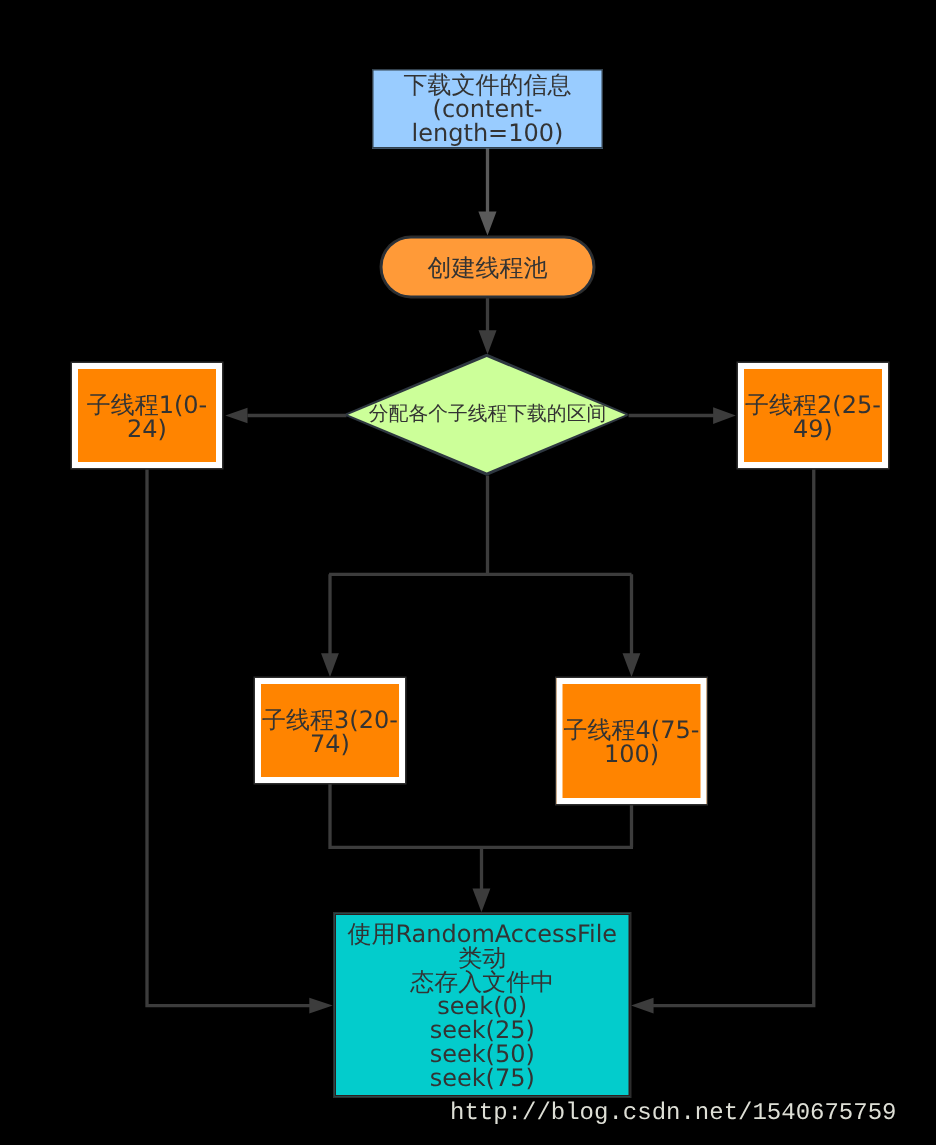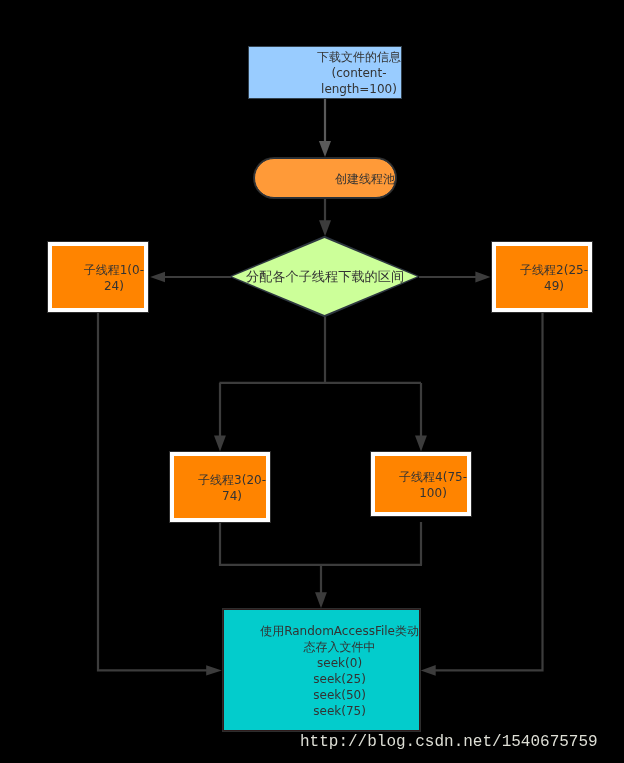--- a/index.html
+++ b/index.html
@@ -2,21 +2,21 @@
 <html><head>
 <meta charset="utf-8">
 <style>
   html,body{margin:0;padding:0;background:#000;}
   body{width:624px;height:763px;overflow:hidden;
        font-family:"DejaVu Sans",sans-serif;
        -webkit-font-smoothing:antialiased;}
   #stage{position:relative;width:624px;height:763px;background:#000;}
   svg#edges{position:absolute;left:0;top:0;width:624px;height:763px;}
   .node{position:absolute;box-sizing:border-box;display:flex;align-items:center;padding-top:1px;
-        justify-content:flex-end;text-align:center;color:#333;font-size:12px;
+        justify-content:center;text-align:center;color:#333;font-size:16px;
         line-height:16px; white-space:pre-line;}
   .box{border:4px solid #ffffff;box-shadow:0 0 0 1px #2d2d2d;}
   .node-info{background:#9cf;border:1px solid #33414d;box-shadow:none;}
   .node-pool{background:#ff9a38;border-radius:21px;border:1px solid #27313c;
              box-shadow:0 0 0 1px #2d2d2d;}
   .node-thread{background:#ff8400;}
   .node-raf{background:#03cccc;border:1px solid #2e1c1c;box-shadow:0 0 0 1px #2d2d2d;}
   .diamond-wrap{position:absolute;}
   .diamond-label{position:absolute;display:flex;align-items:center;justify-content:center;
         text-align:center;color:#333;font-size:13.2px;line-height:16px;}
@@ -80,21 +80,21 @@
   <div class="node box node-thread" style="left:492px;top:242px;width:100px;height:70px;">
     <span>子线程2(25-
 49)</span>
   </div>
 
   <div class="node box node-thread" style="left:170px;top:452px;width:100px;height:70px;">
     <span>子线程3(20-
 74)</span>
   </div>
 
-  <div class="node box node-thread" style="left:371px;top:452px;width:100px;height:64px;">
+  <div class="node box node-thread" style="left:371px;top:452px;width:100px;height:84px;">
     <span>子线程4(75-
 100)</span>
   </div>
 
   <div class="node node-raf" style="left:223px;top:609px;width:197px;height:122px;">
     <span>使用RandomAccessFile类动
 态存入文件中
 seek(0)
 seek(25)
 seek(50)

